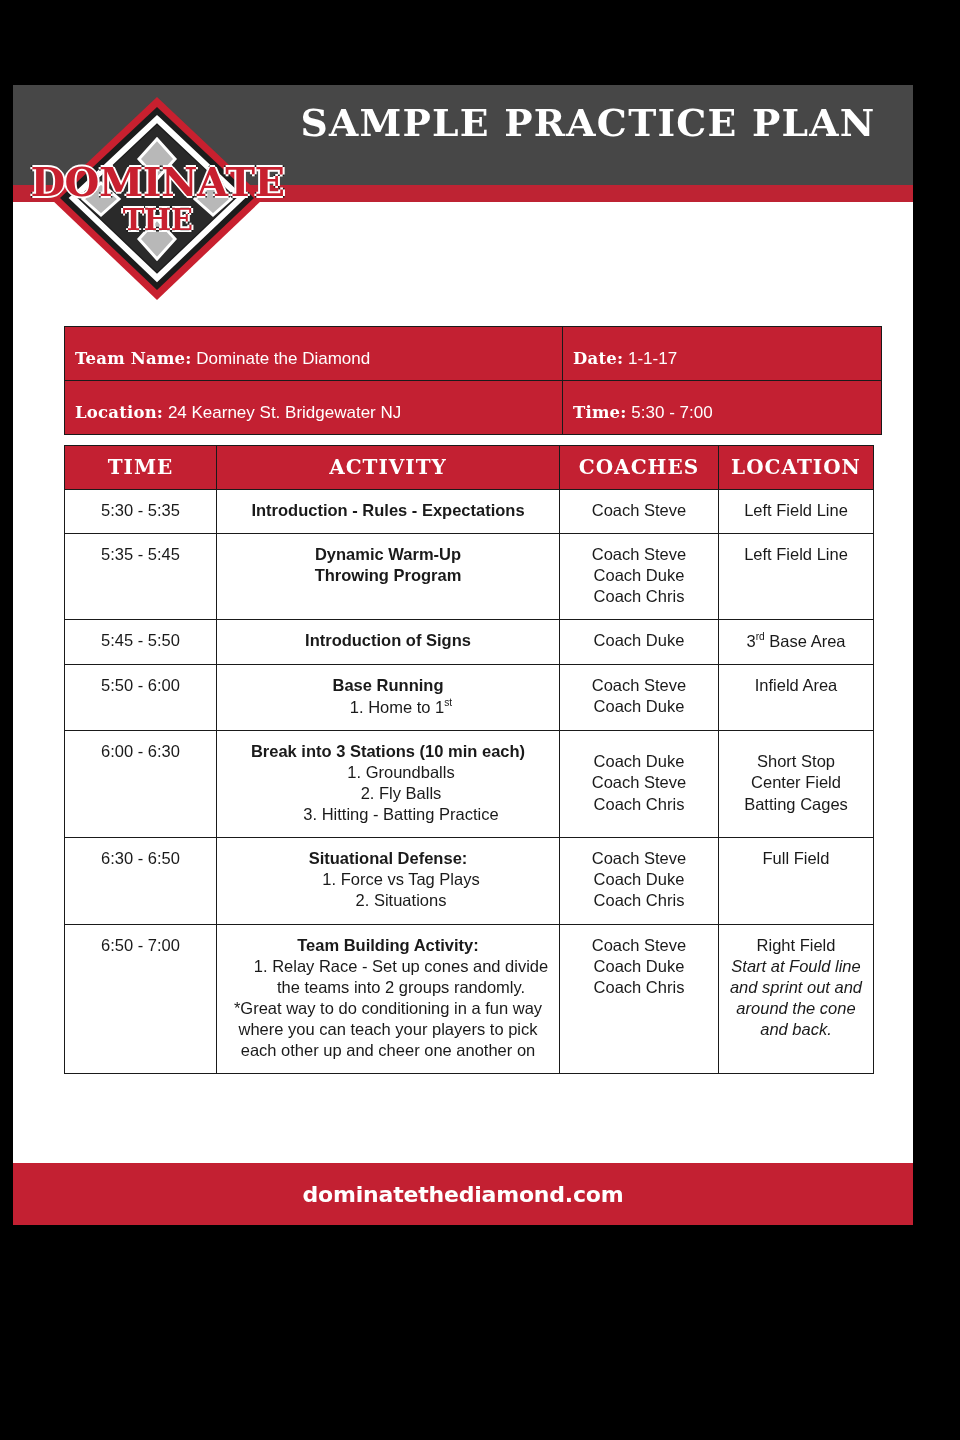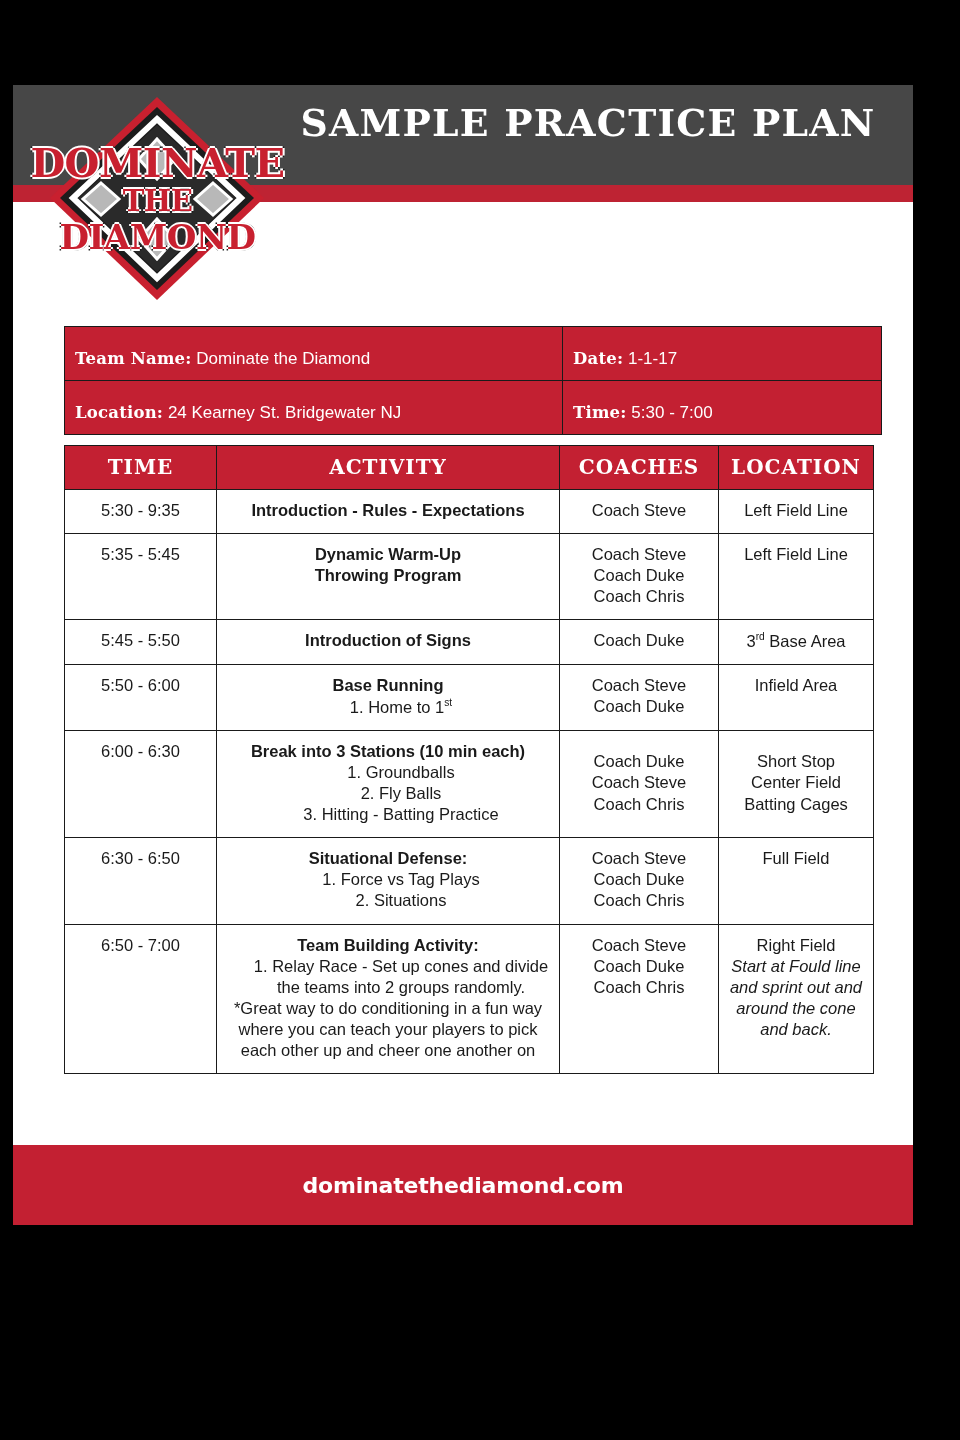--- a/index.html
+++ b/index.html
@@ -166,21 +166,21 @@
   .act-note { }
   .loc-note { font-style: italic; }
   sup { font-size: 0.62em; vertical-align: super; }
 
   
   .footer {
     position: absolute;
     left: 0;
     bottom: 0;
     width: 900px;
-    height: 80px;
+    height: 62px;
     background: #C32032;
     display: flex;
     align-items: center;
     justify-content: center;
   }
   .footer-text {
     color: #ffffff;
     font-family: "DejaVu Sans", sans-serif;
     font-weight: bold;
     font-size: 22px;
@@ -206,21 +206,20 @@
       <polygon points="112,34 190,107 112,181 34,107" fill="#2a2a2a"></polygon>
 
       <polygon points="112,48 130,68 112,88 94,68" fill="#b8b8b8" stroke="#ffffff" stroke-width="3"></polygon>
       <polygon points="112,128 130,148 112,168 94,148" fill="#b8b8b8" stroke="#ffffff" stroke-width="3"></polygon>
       <polygon points="56,92 74,108 56,124 38,108" fill="#b8b8b8" stroke="#ffffff" stroke-width="3"></polygon>
       <polygon points="168,92 186,108 168,124 150,108" fill="#b8b8b8" stroke="#ffffff" stroke-width="3"></polygon>
     </svg>
     <div class="logo-text">
       <div class="logo-line logo-l1">DOMINATE</div>
       <div class="logo-line logo-l2">THE</div>
-      <div class="logo-line logo-l3">DIAMOND</div>
     </div>
   </div>
 
   <table class="info-table">
     <tbody>
       <tr>
         <td style="width:477px">
           <span class="info-label">Team Name:</span>
           <span class="info-value">Dominate the Diamond</span>
         </td>
@@ -246,21 +245,21 @@
     <thead>
       <tr>
         <th class="c-time">TIME</th>
         <th class="c-activity">ACTIVITY</th>
         <th class="c-coaches">COACHES</th>
         <th class="c-location">LOCATION</th>
       </tr>
     </thead>
     <tbody>
         <tr>
-          <td class="c-time">5:30 - 9:35</td>
+          <td class="c-time">5:30 - 5:35</td>
           <td class="c-activity">
             <div class="act-title">Introduction - Rules - Expectations</div>
           </td>
           <td class="c-coaches">
             <div>Coach Steve</div>
           </td>
           <td class="c-location">
             <div>Left Field Line</div>
           </td>
         </tr>

